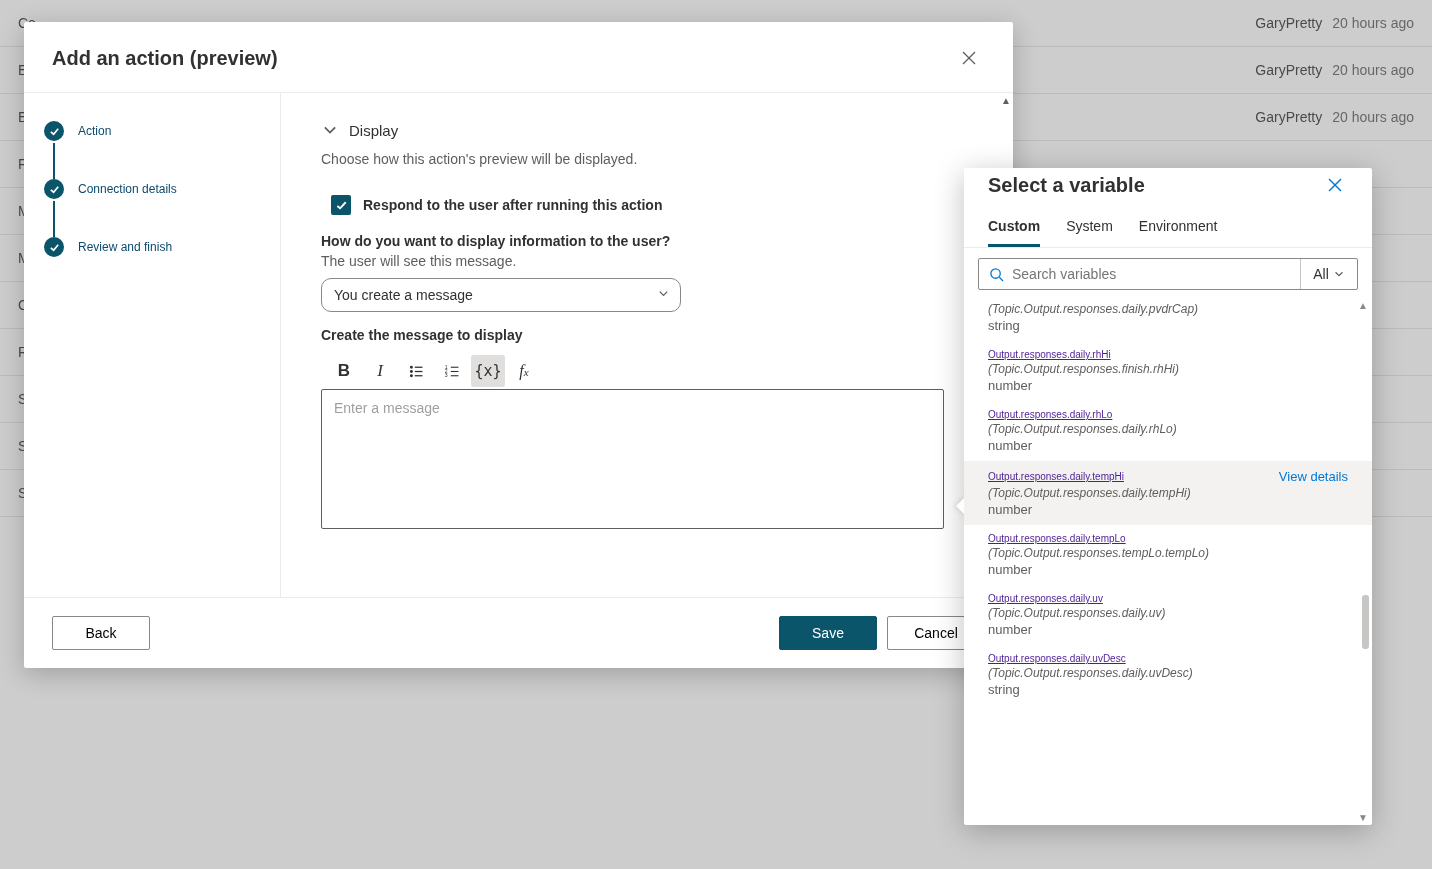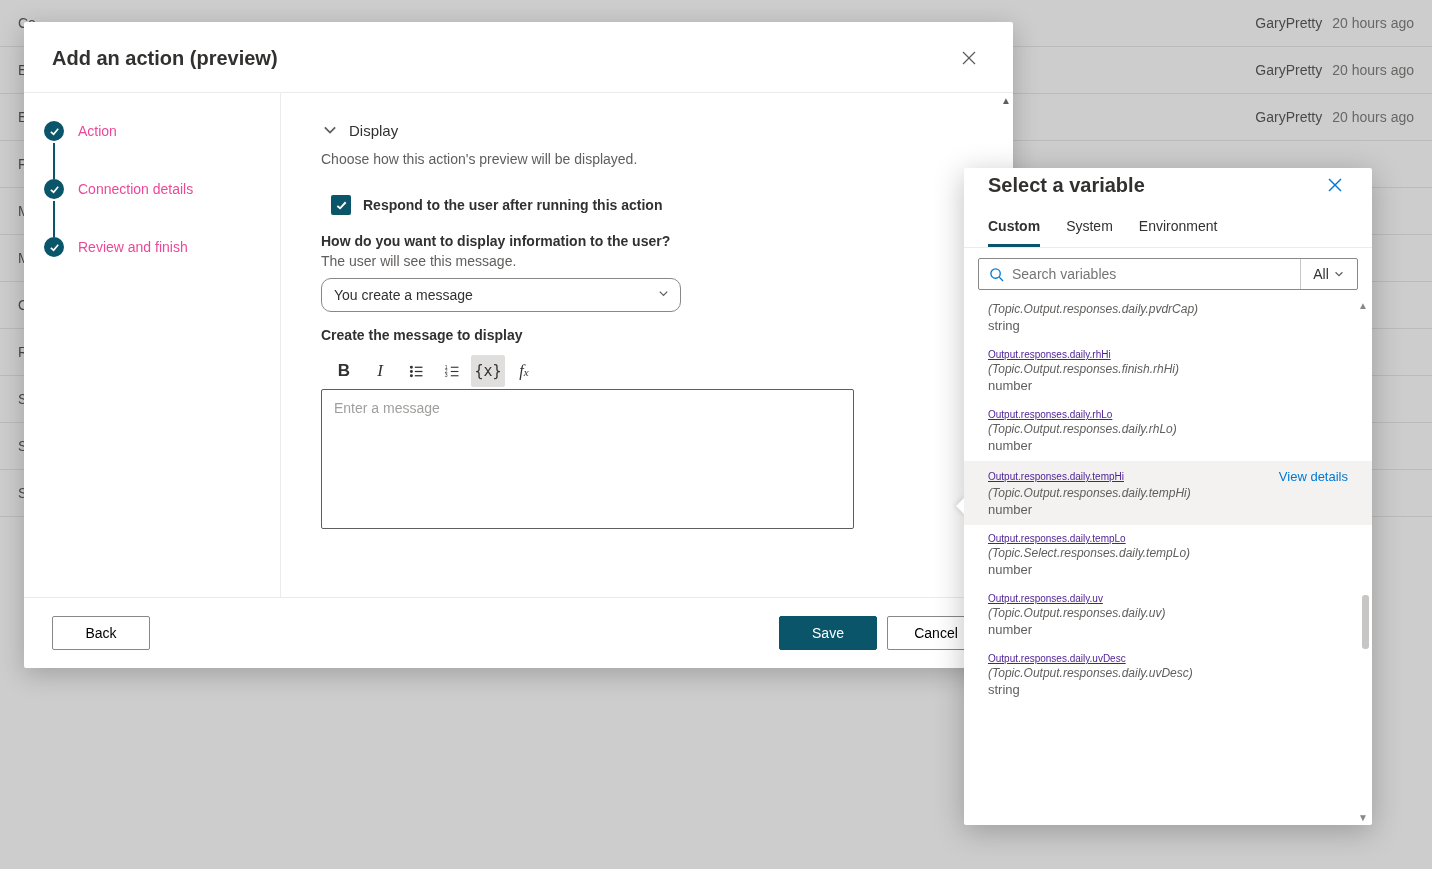--- a/index.html
+++ b/index.html
@@ -98,21 +98,21 @@
   }
   .step:last-child::after { display:none; }
   .step-bullet {
     width:20px; height:20px;
     border-radius:50%;
     background:#0b556a;
     display:flex; align-items:center; justify-content:center;
     flex-shrink:0;
   }
   .step-bullet svg { width:11px; height:11px; }
-  .step-label { font-size:14px; color:#ec4899; }
+  .step-label { font-size:12px; color:#0c4a6e; }
   .main-pane {
     flex:1;
     overflow-y:auto;
     padding: 28px 40px 20px 40px;
     position:relative;
   }
   .scroll-arrow {
     position:absolute;
     right:2px;
     color:#605e5c;
@@ -170,21 +170,21 @@
   .tb-btn {
     width:34px; height:32px;
     display:flex; align-items:center; justify-content:center;
     cursor:pointer;
     border-radius:2px;
     color:#323130;
   }
   .tb-btn.active { background:#e1dfdd; }
   .tb-btn svg { width:17px; height:17px; }
   .editor {
-    width: 533px;
+    width: 623px;
     height: 140px;
     border:1px solid #605e5c;
     border-radius:2px;
     padding:10px 12px;
     font-size:14px;
     color:#a19f9d;
     cursor:text;
   }
   .modal-footer {
     border-top:1px solid #edebe9;
@@ -563,21 +563,21 @@
           <div class="var-name">Output.responses.daily.tempHi</div>
           <span class="view-details">View details</span>
         </div>
         <div class="var-path">(Topic.Output.responses.daily.tempHi)</div>
         <div class="var-type">number</div>
       </div>
       <div class="var-item">
         <div class="top-row">
           <div class="var-name">Output.responses.daily.tempLo</div>
         </div>
-        <div class="var-path">(Topic.Select.responses.daily.tempLo)</div>
+        <div class="var-path">(Topic.Output.responses.tempLo.tempLo)</div>
         <div class="var-type">number</div>
       </div>
       <div class="var-item">
         <div class="top-row">
           <div class="var-name">Output.responses.daily.uv</div>
         </div>
         <div class="var-path">(Topic.Output.responses.daily.uv)</div>
         <div class="var-type">number</div>
       </div>
       <div class="var-item">

